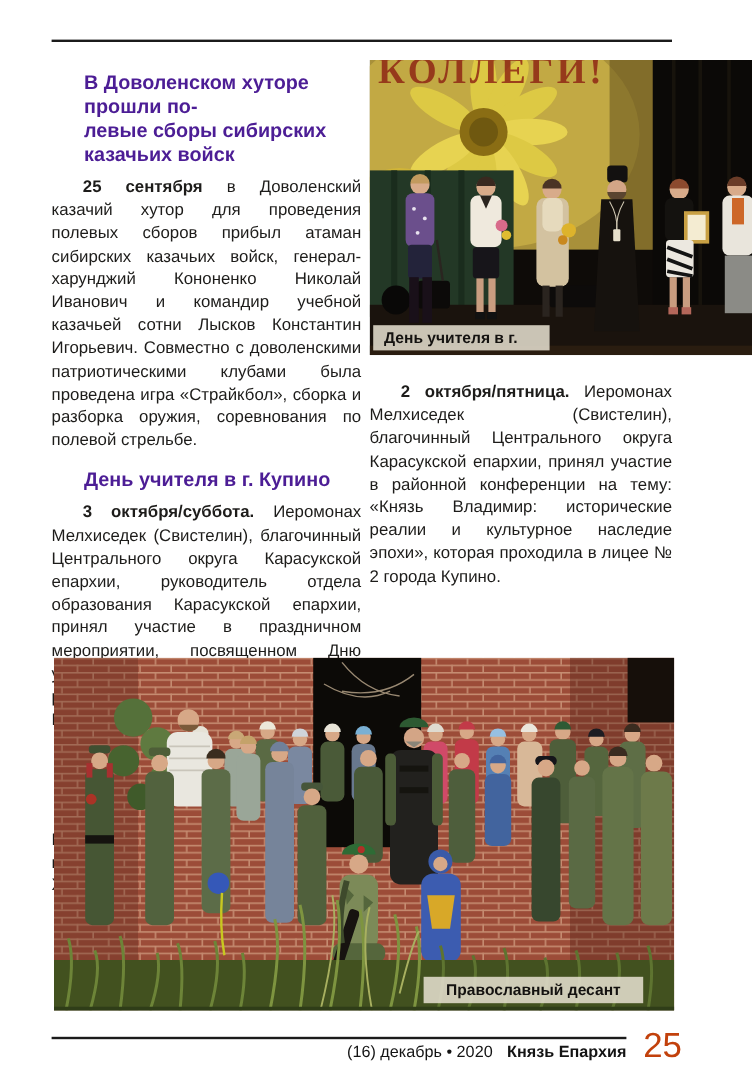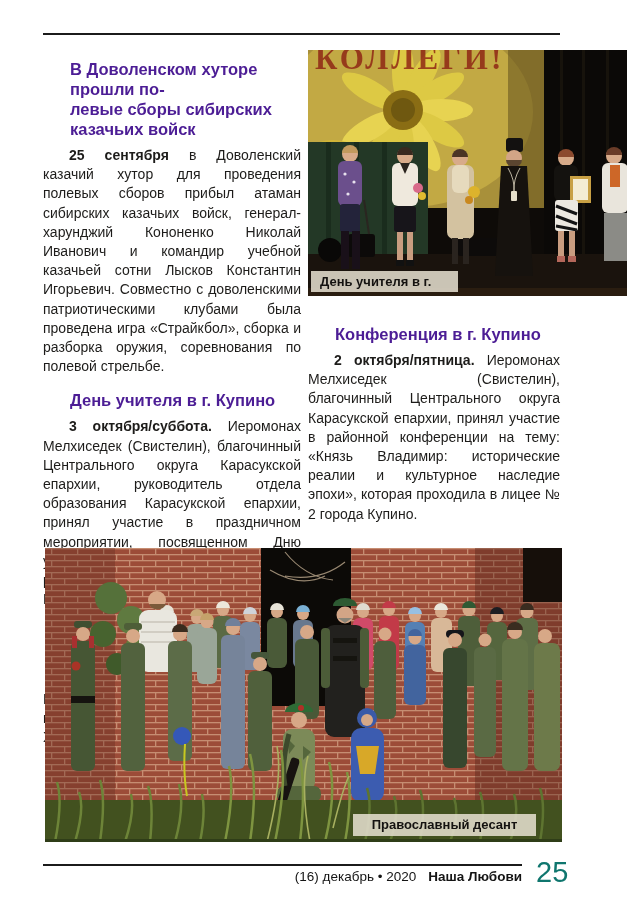--- a/index.html
+++ b/index.html
@@ -27,21 +27,21 @@
   .caption-top{left:3px;top:221px;width:138px;padding-left:9px;text-align:left;}
   .caption-bottom{left:308px;top:266px;width:183px;height:22px;line-height:22px;text-align:center;}
   .slide-text{position:absolute;top:-9px;left:7px;font-family:"Liberation Serif",serif;
               font-size:31px;font-weight:bold;color:#8c1f12;letter-spacing:3px;opacity:.8;}
   
   .footer-rule{position:absolute;left:43px;top:864px;width:479px;height:1.5px;background:#1b1b1b;}
   .footer{position:absolute;left:43px;top:869px;width:479px;text-align:right;
           font-size:13.5px;color:#141414;}
   .footer .mag{font-weight:bold;margin-left:12px;}
   .page-number{position:absolute;left:536px;top:856px;width:34px;font-size:29px;
-               color:#0f766e;text-align:left;}
+               color:#c2410c;text-align:left;}
 </style>
 </head>
 <body>
 
 <div class="page">
 
   <div class="top-rule"></div>
 
   <div class="photo photo-top">
     <svg width="319" height="246" viewBox="0 0 319 246">
@@ -166,21 +166,20 @@
 
     <h2 class="headline">День учителя в г. Купино</h2>
     <p class="body-p"><span class="lead">3 октября/суббота.</span><span> Иеромонах Мелхиседек (Свистелин), благочинный Центрального округа Карасукской епархии, руководитель отдела образования Карасукской епархии, принял участие в праздничном мероприятии, посвященном Дню учителя, которое проходило в районном Дворце Культуры города Купино.</span></p>
 
     <h2 class="headline">День святых мучениц в Кочках</h2>
     <p class="body-p"><span>В день святых мучениц Веры, Надежды, Любови и матери их Софии в кочковском храме  в честь Рождества Христова</span></p>
   </div>
 
   <div class="col col-right">
 
-    <h2 class="headline">Конференция в г. Купино</h2>
     <p class="body-p"><span class="lead">2 октября/пятница.</span><span> Иеромонах Мелхиседек (Свистелин), благочинный Центрального округа Карасукской епархии, принял участие в районной конференции на тему: «Князь Владимир: исторические реалии и культурное наследие эпохи», которая проходила в лицее № 2 города Купино.</span></p>
   </div>
 
   <div class="photo photo-bottom">
     <svg width="517" height="294" viewBox="0 0 517 294">
       <defs>
         <pattern id="brick" width="26" height="12" patternUnits="userSpaceOnUse">
           <rect width="26" height="12" fill="#9c4c38"></rect>
           <rect width="26" height="1.3" y="0" fill="#c68d72"></rect>
           <rect width="26" height="1.3" y="6" fill="#c68d72"></rect>
@@ -326,17 +325,17 @@
         <path d="M320 294 q8 -36 2 -54 M345 294 q10 -30 4 -46 M375 294 q6 -36 0 -52 M405 294 q10 -28 4 -44 M435 294 q6 -34 0 -50 M465 294 q10 -30 4 -48 M495 294 q6 -36 0 -54" stroke="#5e7430" stroke-width="2.5" fill="none"></path>
         <path d="M222 294 q16 -64 10 -96 M265 294 q-10 -56 -2 -86 M288 280 q10 -40 16 -52" stroke="#a8b060" stroke-width="1.6" fill="none"></path>
         <path d="M0 294 h517" stroke="#2f3d18" stroke-width="6"></path>
       </g>
     </svg>
     <div class="caption caption-bottom">Православный десант</div>
   </div>
 
   <div class="footer-rule"></div>
   <div class="footer">
-    <span>(16) декабрь • 2020</span><span class="mag">Наша Любови</span>
+    <span>(16) декабрь • 2020</span><span class="mag">Князь Епархия</span>
   </div>
   <div class="page-number">25</div>
 
 </div>
 
 </body></html>

